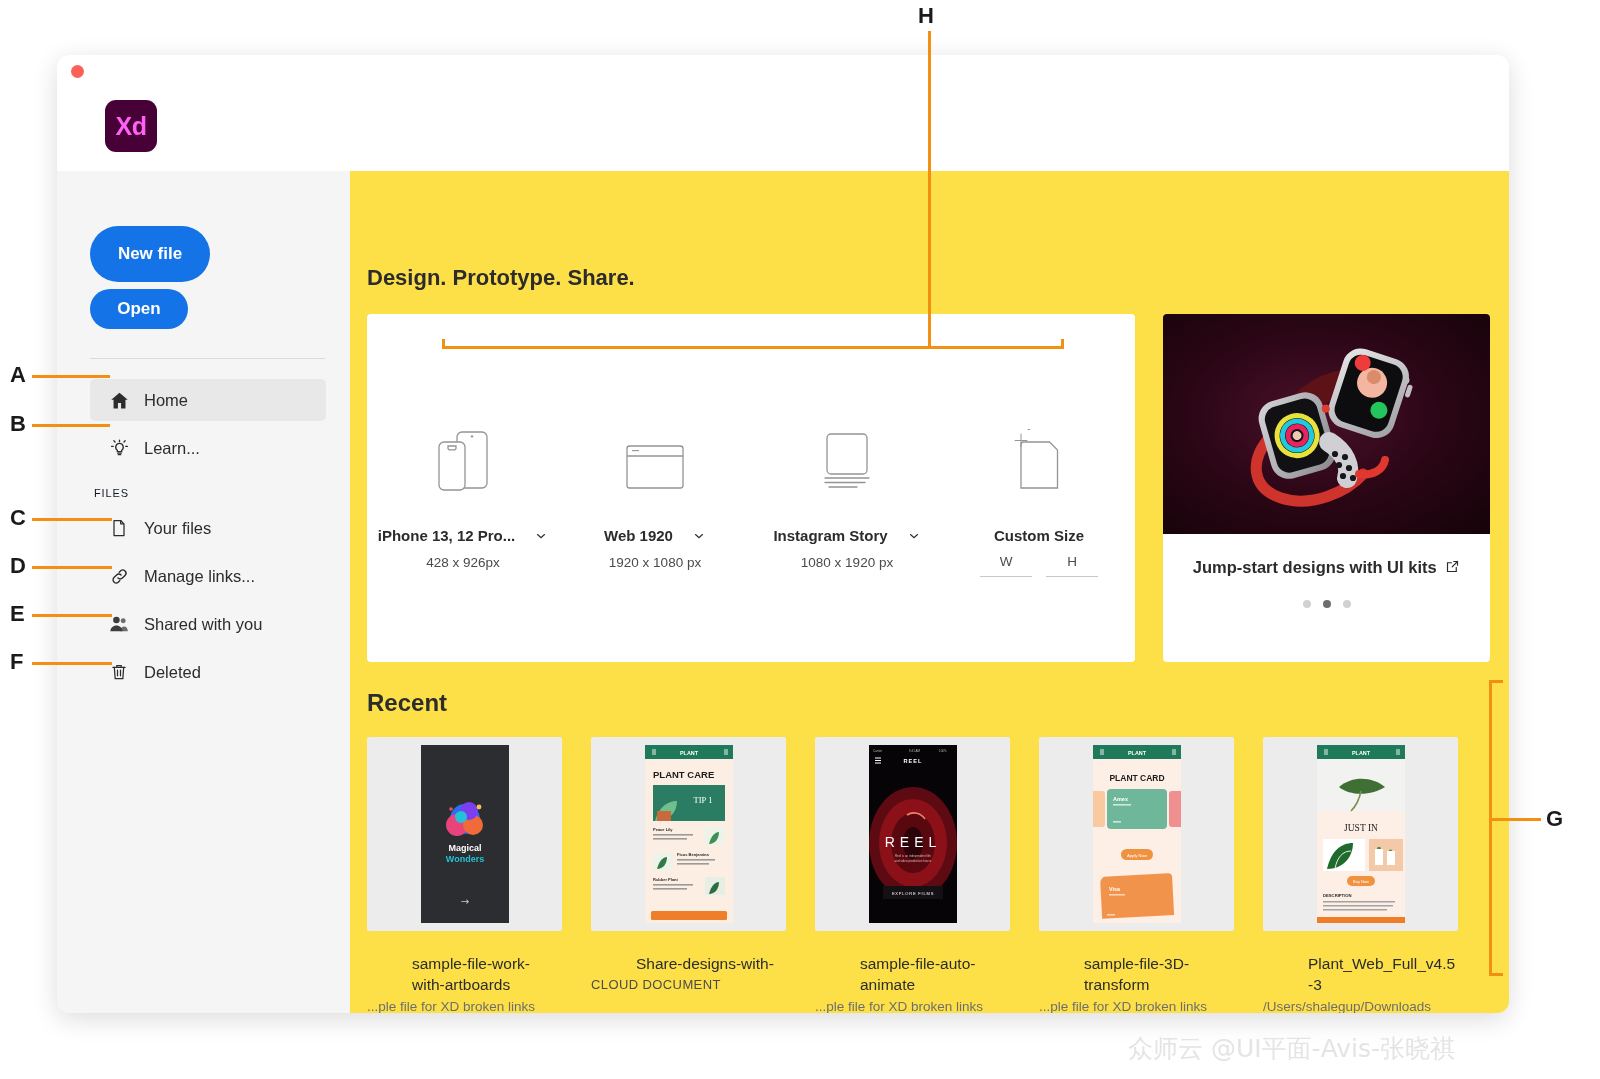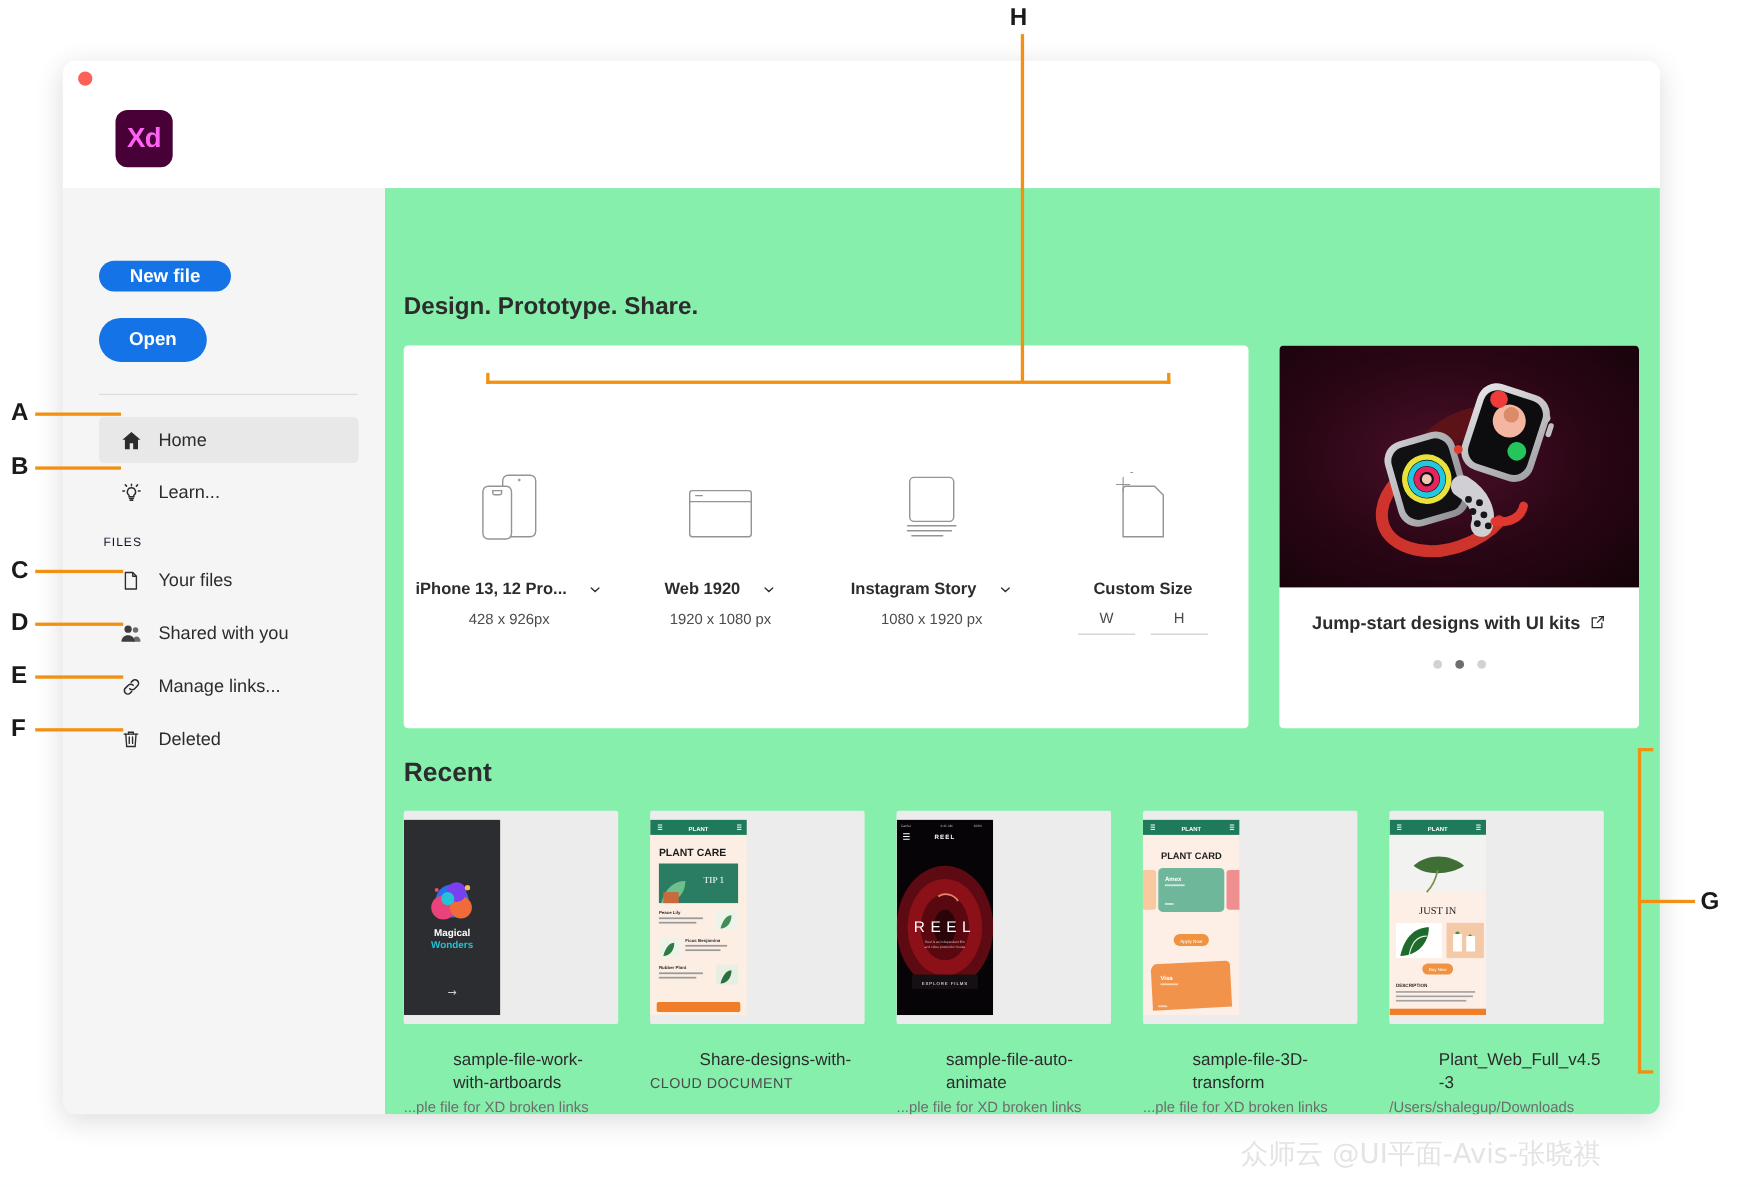--- a/index.html
+++ b/index.html
@@ -45,21 +45,21 @@
     background: #f5f5f5;
   }
   .btn-primary {
     position: absolute; left: 33px;
     border: none; border-radius: 30px;
     background: #1473e6; color: #fff;
     font-family: "Liberation Sans", sans-serif;
     font-size: 17px; font-weight: bold;
     cursor: pointer;
   }
-  .btn-newfile { top: 66px; width: 120px; height: 28px; }
+  .btn-newfile { top: 55px; width: 120px; height: 56px; }
   .btn-open    { top: 118px; width: 98px; height: 40px; }
 
   .side-divider {
     position: absolute; left: 33px; top: 187px;
     width: 235px; height: 1px; background: #dadada;
   }
 
   .nav-list { position: absolute; left: 33px; top: 208px; width: 236px; }
   .nav-item {
     display: flex; align-items: center;
@@ -75,21 +75,21 @@
   .nav-item .lbl { font-size: 16.5px; color: #2c2c2c; }
   .nav-section {
     font-size: 11px; color: #0f172a; letter-spacing: 0.9px;
     margin: 18px 0 8px 4px;
   }
 
   
   .main {
     position: absolute; left: 293px; top: 116px;
     width: 1159px; height: 842px;
-    background: #86efac;
+    background: #fde047;
     padding: 0;
   }
   .h1 {
     position: absolute; left: 17px; top: 94px;
     font-size: 22px; font-weight: bold; color: #2c2c2c;
   }
   .presets-card {
     position: absolute; left: 17px; top: 143px;
     width: 768px; height: 348px;
     background: #ffffff; border-radius: 4px;
@@ -146,21 +146,21 @@
     font-size: 24px; font-weight: bold; color: #2c2c2c;
   }
   .recent-row {
     position: absolute; left: 17px; top: 566px;
     width: 1123px; display: flex; gap: 29px;
   }
   .recent-item { width: 195px; cursor: pointer; }
   .thumb {
     width: 195px; height: 194px; background: #ececec;
     border-radius: 2px; display: flex; align-items: center;
-    justify-content: flex-start; overflow: hidden;
+    justify-content: center; overflow: hidden;
   }
   .phone { width: 88px; height: 178px; overflow: hidden; position: relative; }
   .r-name {
     margin-top: 22px; font-size: 15.5px; color: #2c2c2c; line-height: 1.38;
     word-break: break-word;
     margin-left: 45px;
   }
   .r-sub { margin-top: 2px; font-size: 13.5px; color: #6e6e6e; line-height: 1.35; }
   .r-sub.caps { font-size: 13px; letter-spacing: 0.4px; color: #4b4b4b; }
 
@@ -222,42 +222,42 @@
         <div class="nav-section">FILES</div>
 
         <div class="nav-item">
           <span class="ico">
             <svg width="20" height="20" viewBox="0 0 24 24" fill="none" stroke="#2c2c2c" stroke-width="1.5" stroke-linejoin="round">
               <path d="M6 3h8l4 4v14H6z"></path>
                 <path d="M14 3v4h4"></path>
             </svg>
           </span>
           <span class="lbl">Your files</span>
+        </div>
+
+        <div class="nav-item">
+          <span class="ico">
+            <svg width="21" height="21" viewBox="0 0 24 24" fill="none" stroke="#2c2c2c" stroke-width="1.6" stroke-linecap="round">
+              <path d="M10.2 13.8a3.6 3.6 0 0 0 5.1 0l3-3a3.6 3.6 0 1 0-5.1-5.1l-1.5 1.5"></path>
+              <path d="M13.8 10.2a3.6 3.6 0 0 0-5.1 0l-3 3a3.6 3.6 0 1 0 5.1 5.1l1.5-1.5"></path>
+            </svg>
+          </span>
+          <span class="lbl">Manage links...</span>
         </div>
 
         <div class="nav-item">
           <span class="ico">
             <svg width="22" height="22" viewBox="0 0 24 24" fill="#3d3d3d">
               <circle cx="9.2" cy="7.6" r="3.6"></circle>
               <path d="M2.6 20c0-3.8 2.9-6.4 6.6-6.4S15.8 16.2 15.8 20z"></path>
               <circle cx="16.6" cy="8.4" r="2.7" opacity=".75"></circle>
               <path d="M13.6 20c0-3.2 1.9-5.2 4-5.2 2.2 0 4 2 4 5.2z" opacity=".75"></path>
             </svg>
           </span>
           <span class="lbl">Shared with you</span>
-        </div>
-
-        <div class="nav-item">
-          <span class="ico">
-            <svg width="21" height="21" viewBox="0 0 24 24" fill="none" stroke="#2c2c2c" stroke-width="1.6" stroke-linecap="round">
-              <path d="M10.2 13.8a3.6 3.6 0 0 0 5.1 0l3-3a3.6 3.6 0 1 0-5.1-5.1l-1.5 1.5"></path>
-              <path d="M13.8 10.2a3.6 3.6 0 0 0-5.1 0l-3 3a3.6 3.6 0 1 0 5.1 5.1l1.5-1.5"></path>
-            </svg>
-          </span>
-          <span class="lbl">Manage links...</span>
         </div>
 
         <div class="nav-item">
           <span class="ico">
             <svg width="20" height="20" viewBox="0 0 24 24" fill="none" stroke="#2c2c2c" stroke-width="1.5" stroke-linecap="round">
               <path d="M4.6 6.4h14.8"></path>
                 <path d="M9.4 6.4V4.4h5.2v2"></path>
               <path d="M6.4 6.4 7.4 20h9.2l1-13.6"></path>
               <path d="M10.2 9.6v7M13.8 9.6v7"></path>
             </svg>

